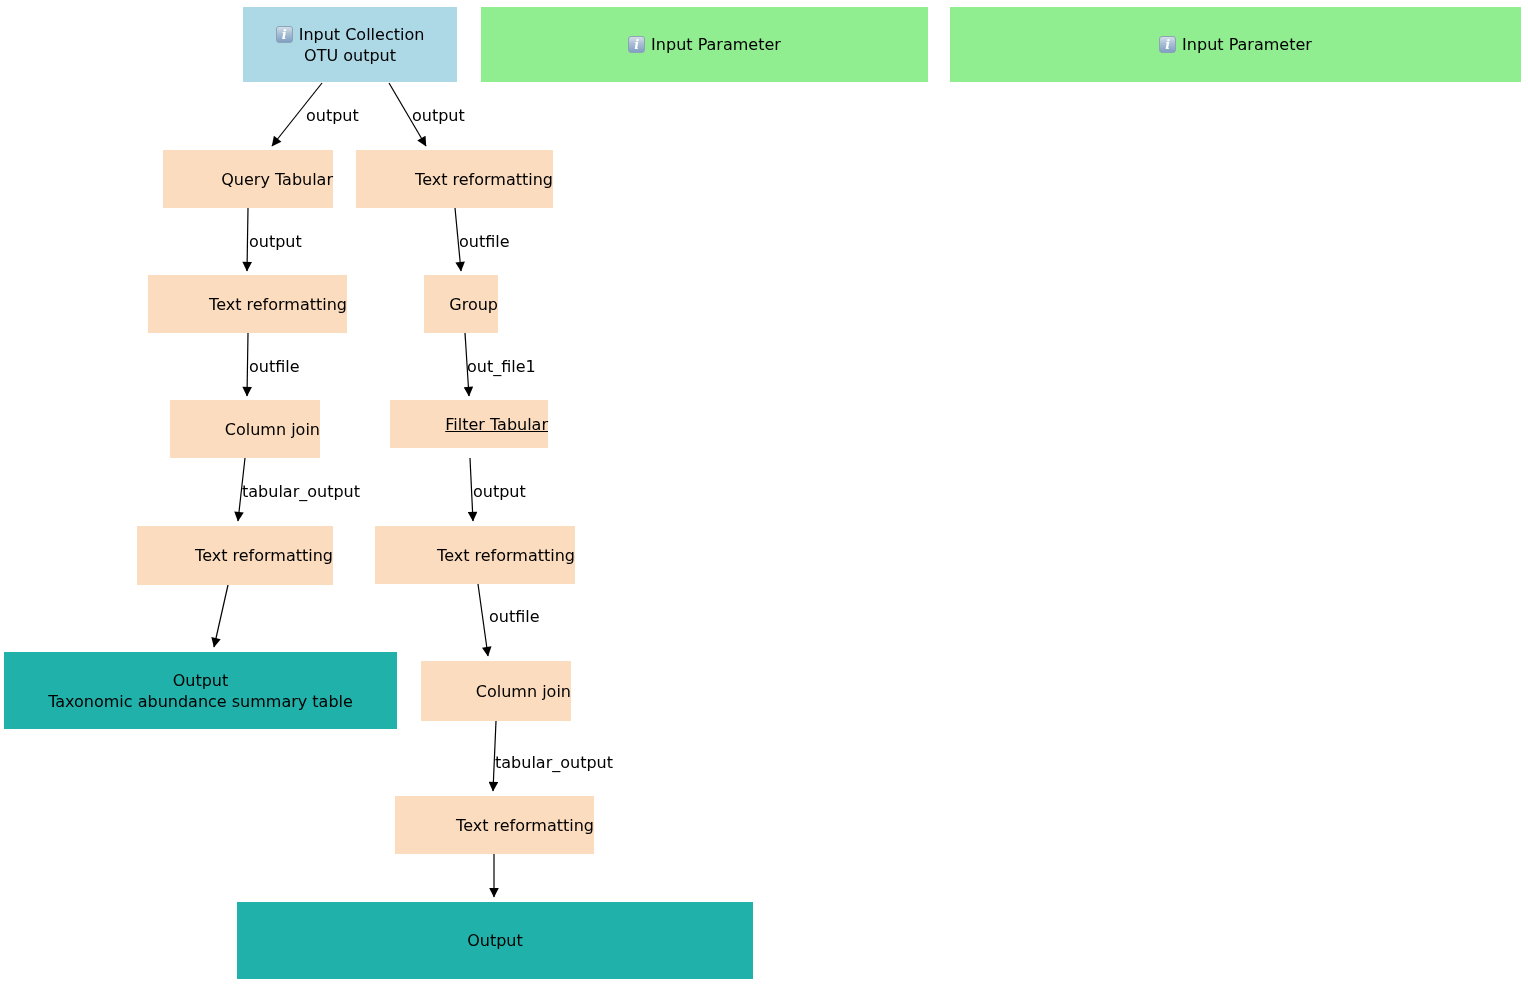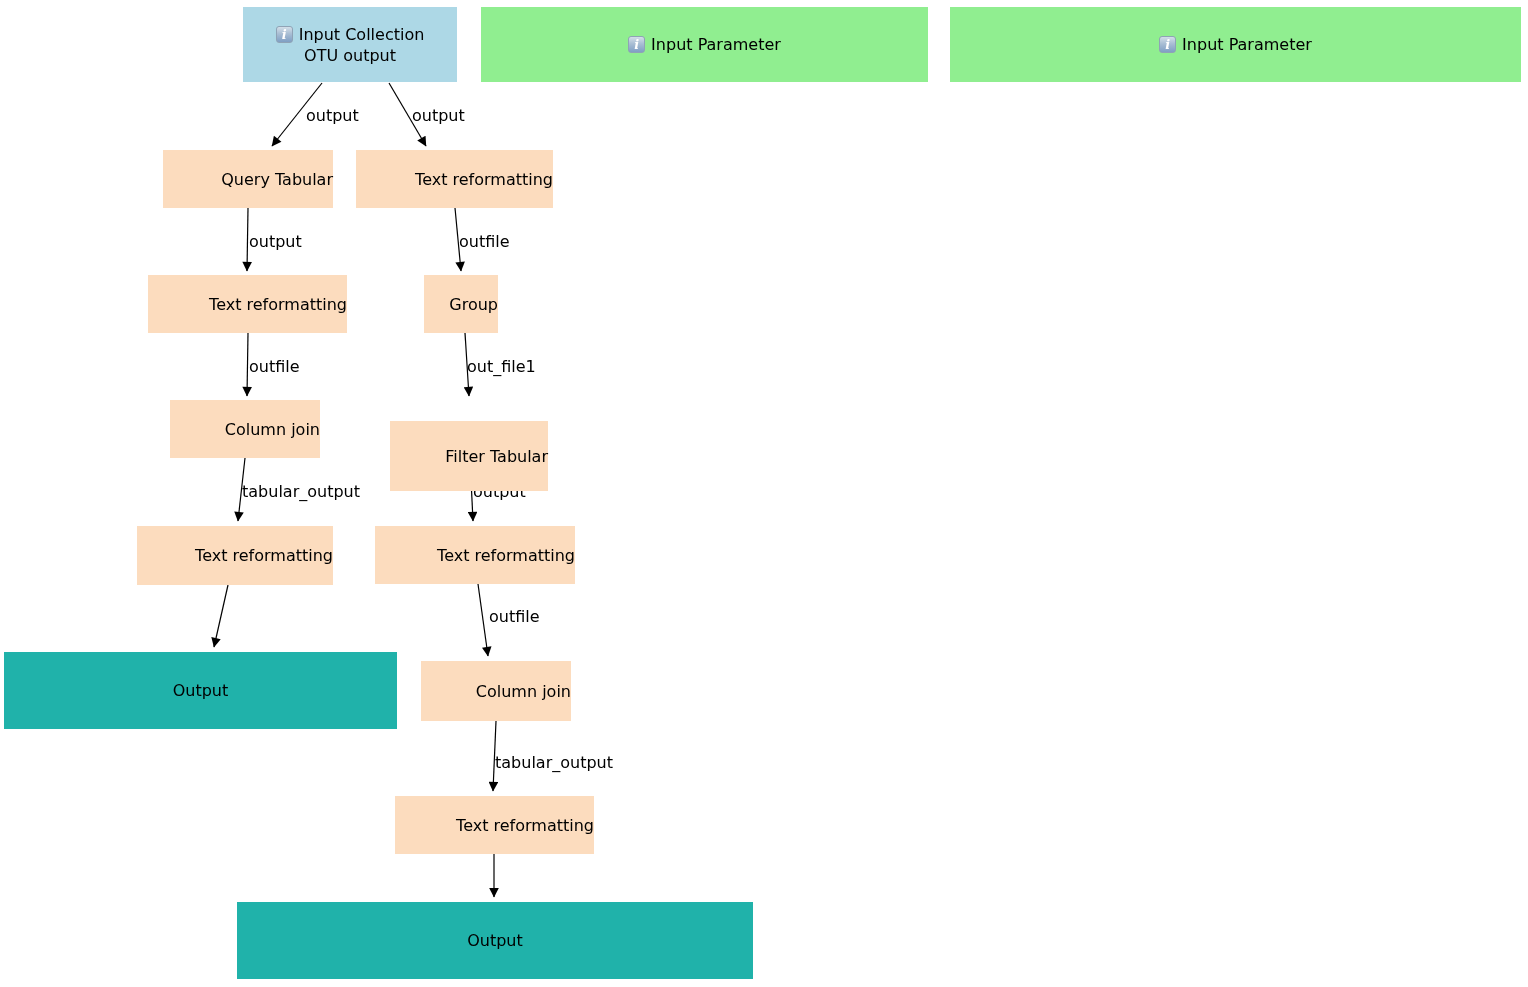--- a/index.html
+++ b/index.html
@@ -141,34 +141,35 @@
   </div>
 
   <div class="node tool" style="left:401px; top:275px; width:74px; height:58px;margin-left:23px;">
     <span class="node-line">Group</span>
   </div>
 
   <div class="node tool" style="left:170px; top:400px; width:150px; height:58px;">
     <span class="node-line">Column join</span>
   </div>
 
-  <div class="node tool" style="left:390px; top:421px; width:158px; height:70px;">
+  <div class="node tool" style="left:390px; top:400px; width:158px; height:48px;text-decoration:underline;">
     <span class="node-line">Filter Tabular</span>
   </div>
 
   <div class="node tool" style="left:137px; top:526px; width:196px; height:59px;">
     <span class="node-line">Text reformatting</span>
   </div>
 
   <div class="node tool" style="left:375px; top:526px; width:200px; height:58px;">
     <span class="node-line">Text reformatting</span>
   </div>
 
   <div class="node output" style="left:4px; top:652px; width:393px; height:77px;">
     <span class="node-line">Output</span>
+    <span class="node-line">Taxonomic abundance summary table</span>
   </div>
 
   <div class="node tool" style="left:421px; top:661px; width:150px; height:60px;">
     <span class="node-line">Column join</span>
   </div>
 
   <div class="node tool" style="left:395px; top:796px; width:199px; height:58px;">
     <span class="node-line">Text reformatting</span>
   </div>
 

